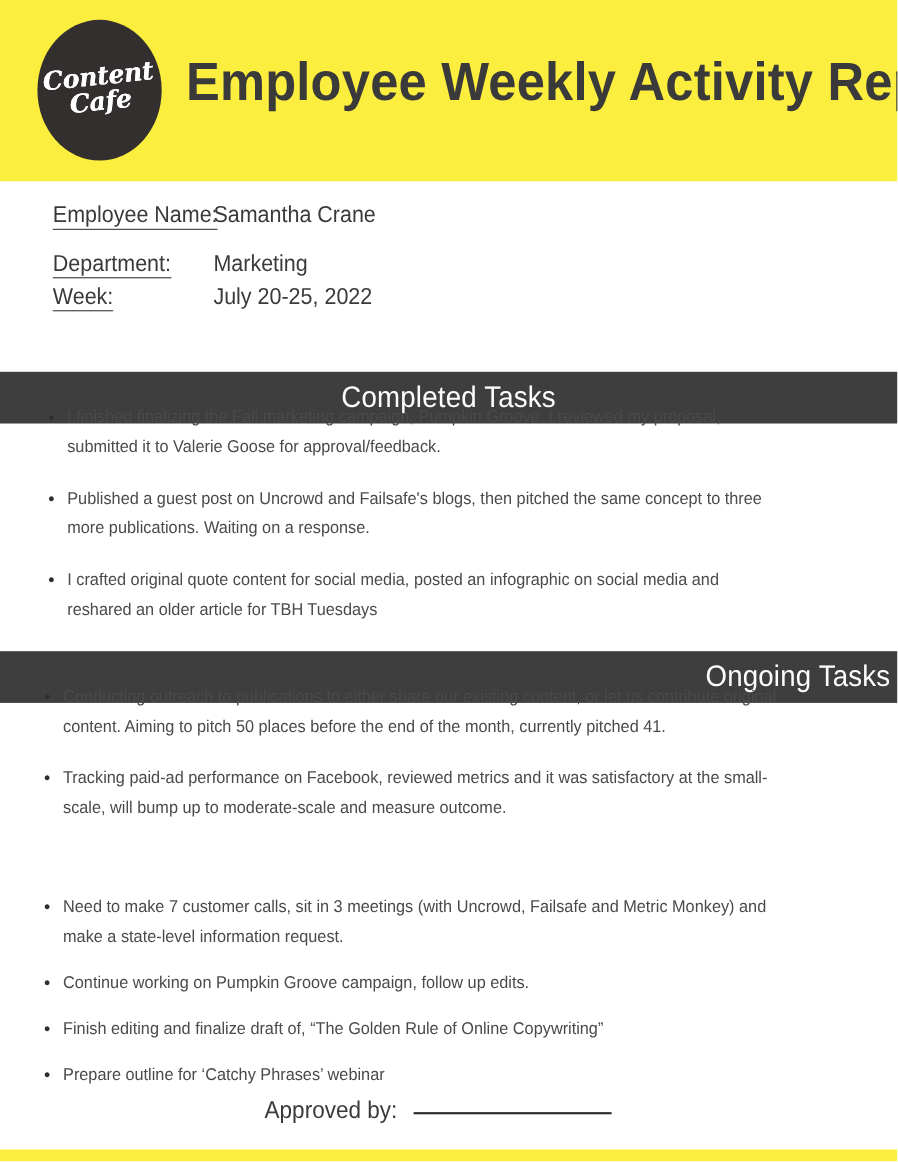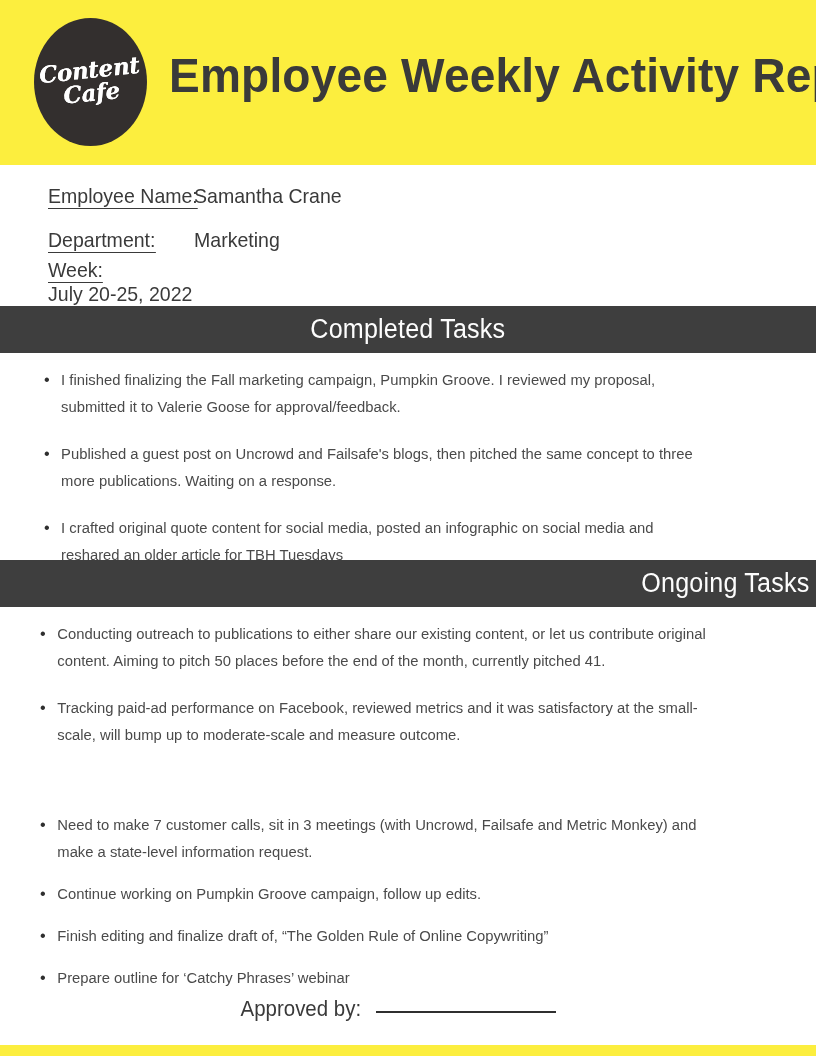--- a/index.html
+++ b/index.html
@@ -81,21 +81,21 @@
   .info-row {
     position: absolute;
     left: 48px;
     height: 30px;
     display: flex;
     align-items: baseline;
     white-space: nowrap;
   }
   .info-row.r0 { top: 19px; }
   .info-row.r1 { top: 63px; }
-  .info-row.r2 { top: 93px; flex-direction: column; }
+  .info-row.r2 { top: 93px; }
 
   .info-label {
     width: 146px;
     font-family: "Liberation Sans Narrow", "Liberation Sans", sans-serif;
     font-size: 21px;
     color: #3a3a3a;
     transform: scaleX(0.93);
     transform-origin: left center;
   }
   .info-label span {
@@ -113,20 +113,21 @@
   
   .section-bar {
     position: absolute;
     left: 0;
     width: 816px;
     height: 47px;
     background: #3e3e3e;
     display: flex;
     align-items: center;
     justify-content: center;
+    margin-top: 32px;
   }
   .section-bar-title {
     font-family: "Liberation Sans Narrow", "Liberation Sans", sans-serif;
     font-size: 27px;
     color: #fdfdfd;
     letter-spacing: 0.2px;
     transform: scaleX(0.93);
   }
 
   #bar-completed { top: 306px; }

